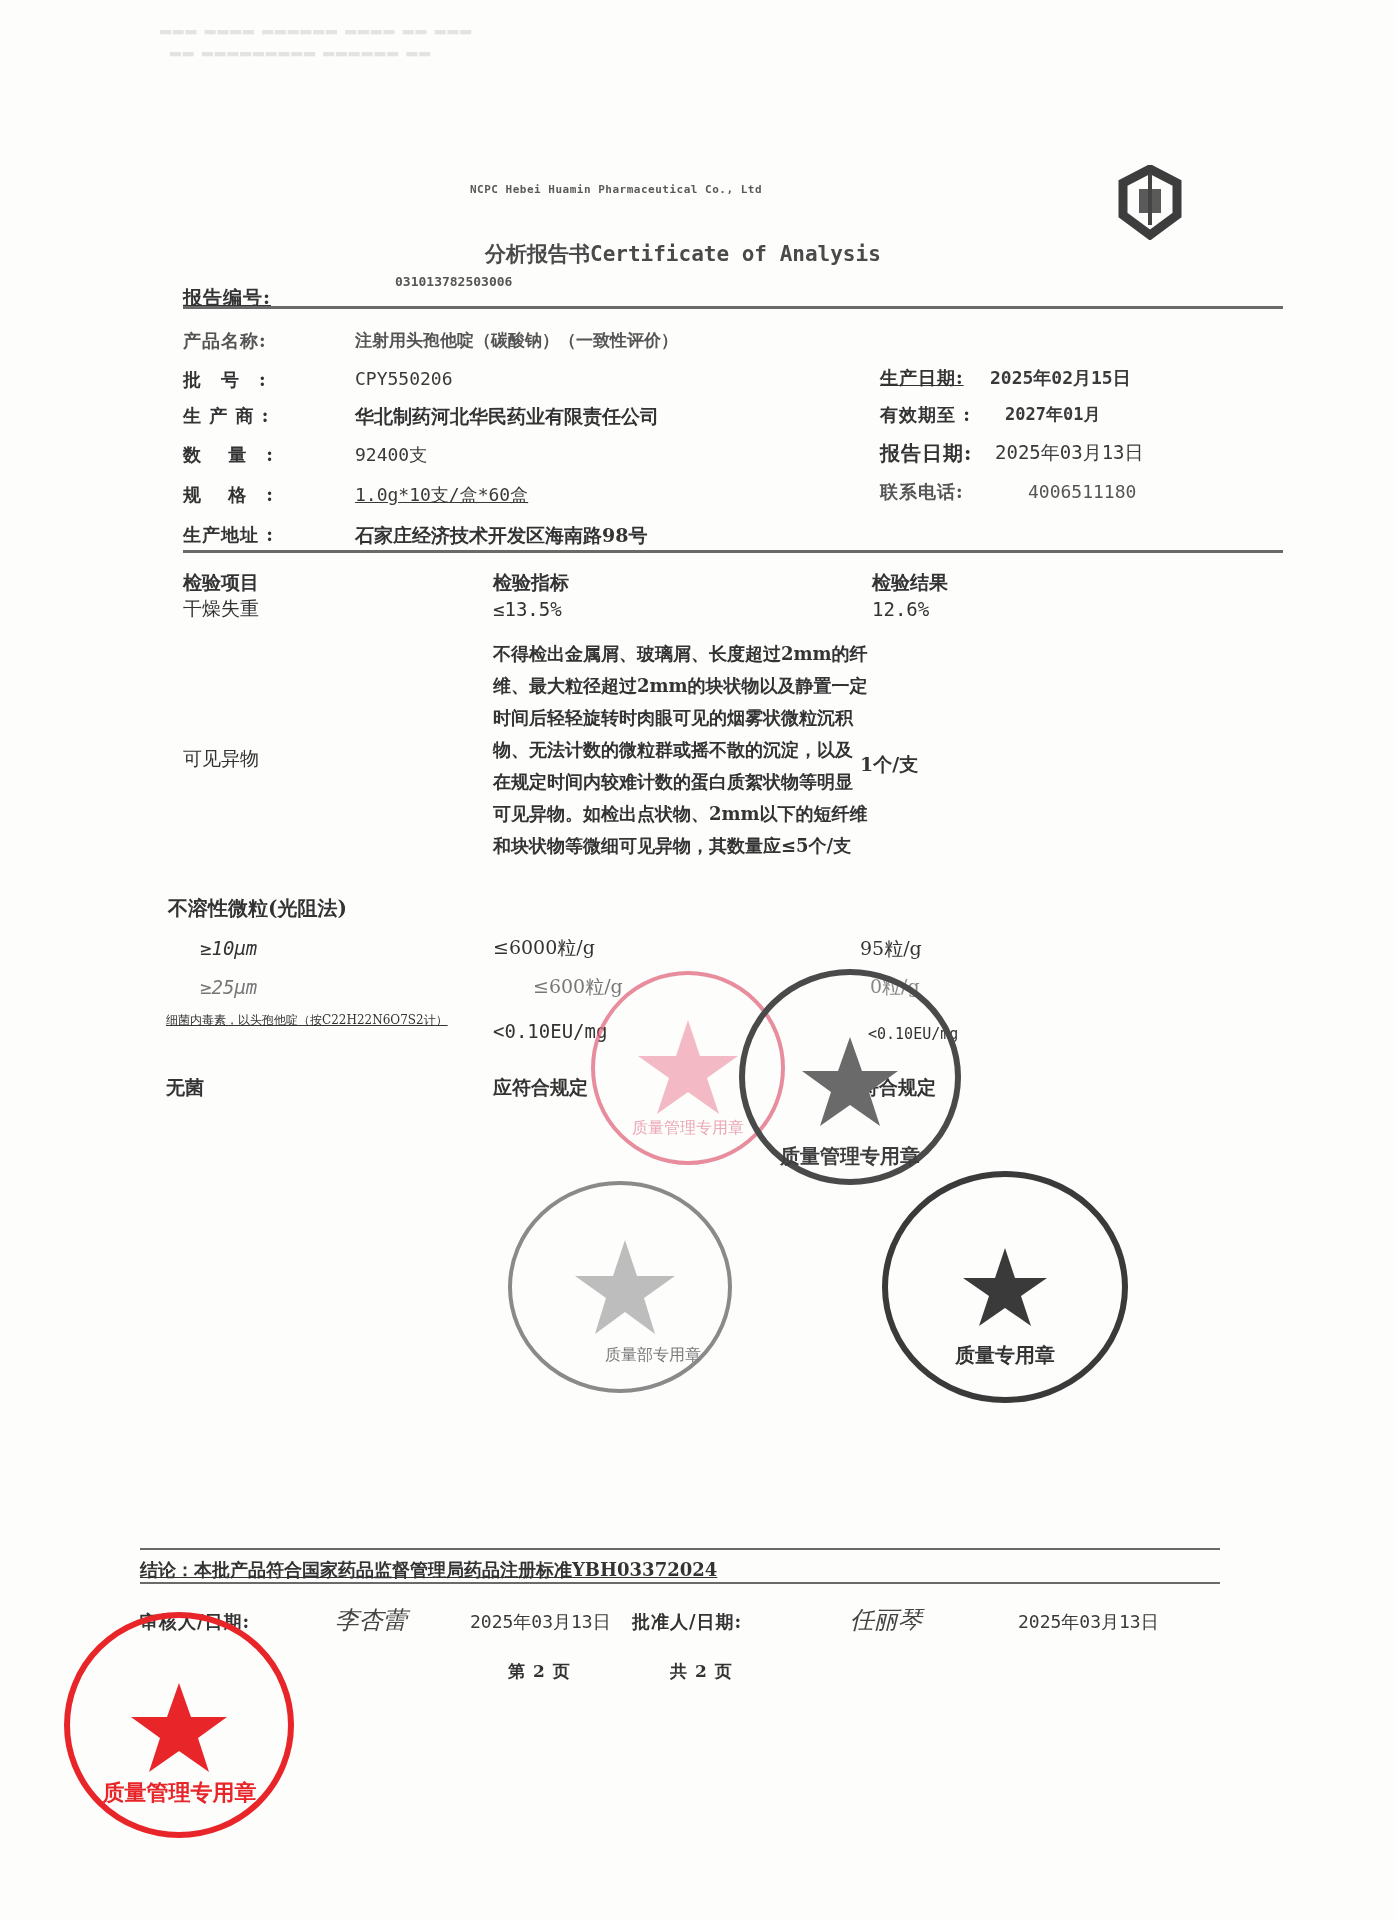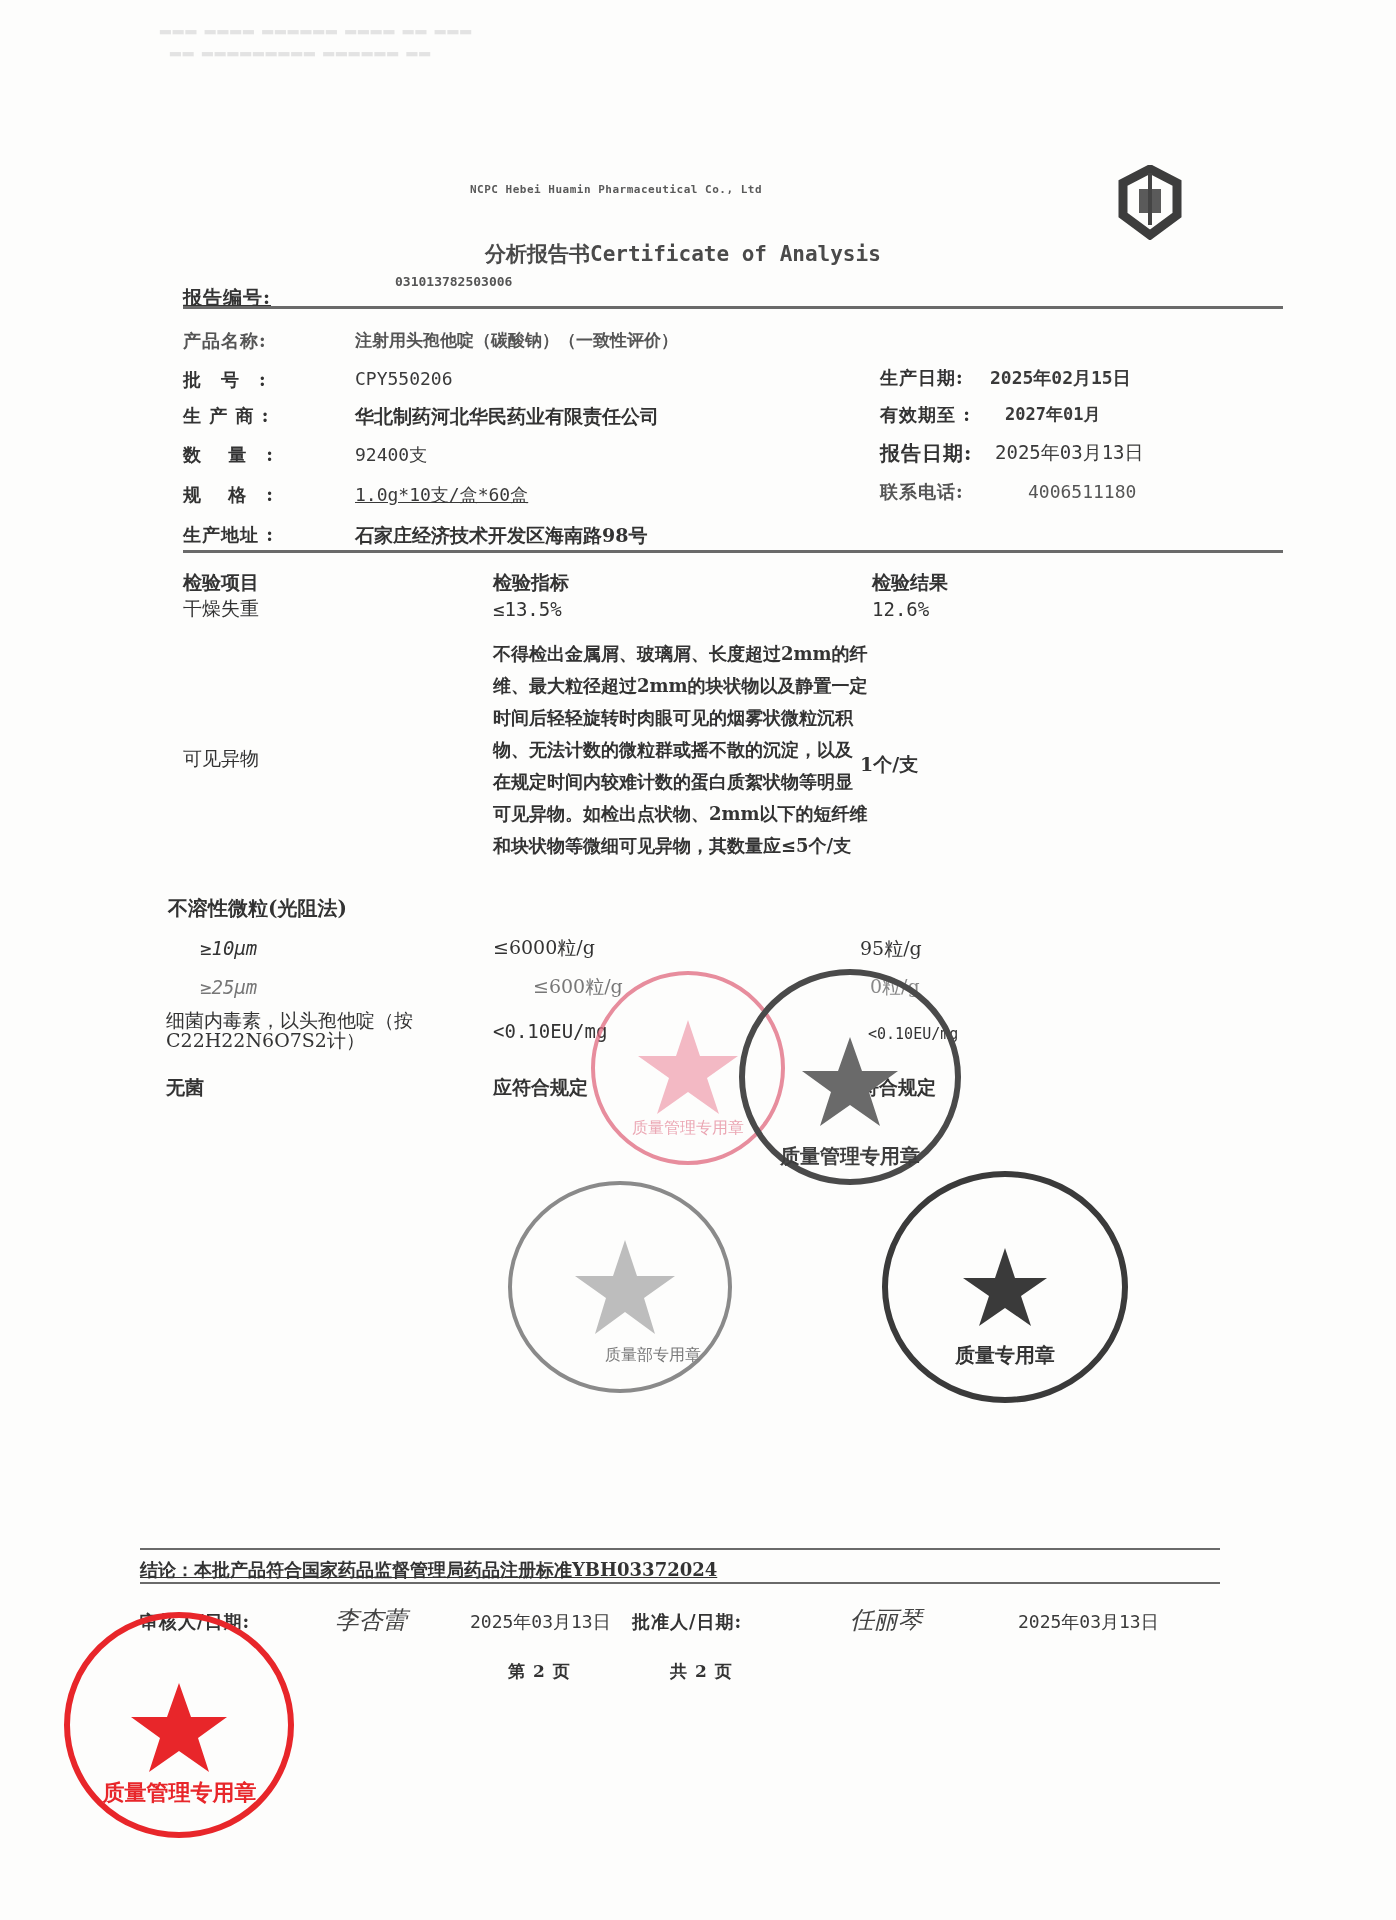--- a/index.html
+++ b/index.html
@@ -62,21 +62,21 @@
 
 <div class="abs label" style="left:183px;top:443px;">数　 量　:</div>
 <div class="abs val" style="left:355px;top:443px;">92400支</div>
 
 <div class="abs label" style="left:183px;top:483px;">规　 格　:</div>
 <div class="abs val" style="left:355px;top:483px;text-decoration:underline;">1.0g*10支/盒*60盒</div>
 
 <div class="abs label" style="left:183px;top:523px;">生产地址 :</div>
 <div class="abs val-cn" style="left:355px;top:523px;">石家庄经济技术开发区海南路98号</div>
 
-<div class="abs label" style="left:880px;top:366px;">生产日期:</div>
+<div class="abs label" style="left:880px;top:366px;text-decoration:underline;">生产日期:</div>
 <div class="abs val" style="left:990px;top:366px;font-weight:bold;">2025年02月15日</div>
 
 <div class="abs label" style="left:880px;top:403px;">有效期至 :</div>
 <div class="abs val" style="left:1005px;top:403px;font-weight:bold;font-size:17px;">2027年01月</div>
 
 <div class="abs label" style="left:880px;top:440px;font-size:20px;">报告日期:</div>
 <div class="abs val" style="left:995px;top:440px;font-size:19px;">2025年03月13日</div>
 
 <div class="abs label faint" style="left:880px;top:480px;">联系电话:</div>
 <div class="abs val faint" style="left:1028px;top:481px;">4006511180</div>
@@ -98,21 +98,21 @@
 <div class="abs cell" style="left:168px;top:895px;font-size:20px;font-weight:bold;">不溶性微粒(光阻法)</div>
 
 <div class="abs cell mono" style="left:200px;top:937px;font-style:italic;">≥10μm</div>
 <div class="abs cell" style="left:493px;top:935px;">≤6000粒/g</div>
 <div class="abs cell" style="left:860px;top:936px;">95粒/g</div>
 
 <div class="abs cell mono faint" style="left:200px;top:976px;font-style:italic;color:#777;">≥25μm</div>
 <div class="abs cell faint" style="left:493px;top:974px;color:#777;margin-left:40px;">≤600粒/g</div>
 <div class="abs cell faint" style="left:870px;top:974px;color:#888;">0粒/g</div>
 
-<div class="abs cell" style="left:166px;top:1010px;width:330px;line-height:20px;font-size:19px;">细菌内毒素，以头孢他啶（按C22H22N6O7S2计）</div>
+<div class="abs cell" style="left:166px;top:1010px;width:330px;line-height:20px;font-size:12px;text-decoration:underline;">细菌内毒素，以头孢他啶（按C22H22N6O7S2计）</div>
 <div class="abs cell mono" style="left:493px;top:1020px;">&lt;0.10EU/mg</div>
 <div class="abs cell mono" style="left:868px;top:1025px;font-size:15px;">&lt;0.10EU/mg</div>
 
 <div class="abs cell" style="left:166px;top:1075px;font-weight:bold;">无菌</div>
 <div class="abs cell" style="left:493px;top:1075px;font-weight:bold;">应符合规定</div>
 <div class="abs cell" style="left:860px;top:1075px;font-weight:bold;">符合规定</div>
 
 <div class="stamp" style="left:588px;top:968px;width:200px;height:200px;opacity:0.75;">
   <svg width="200" height="200" viewBox="0 0 200 200">
     <circle cx="100" cy="100" r="95" fill="none" stroke="#e0687e" stroke-width="4"></circle>

